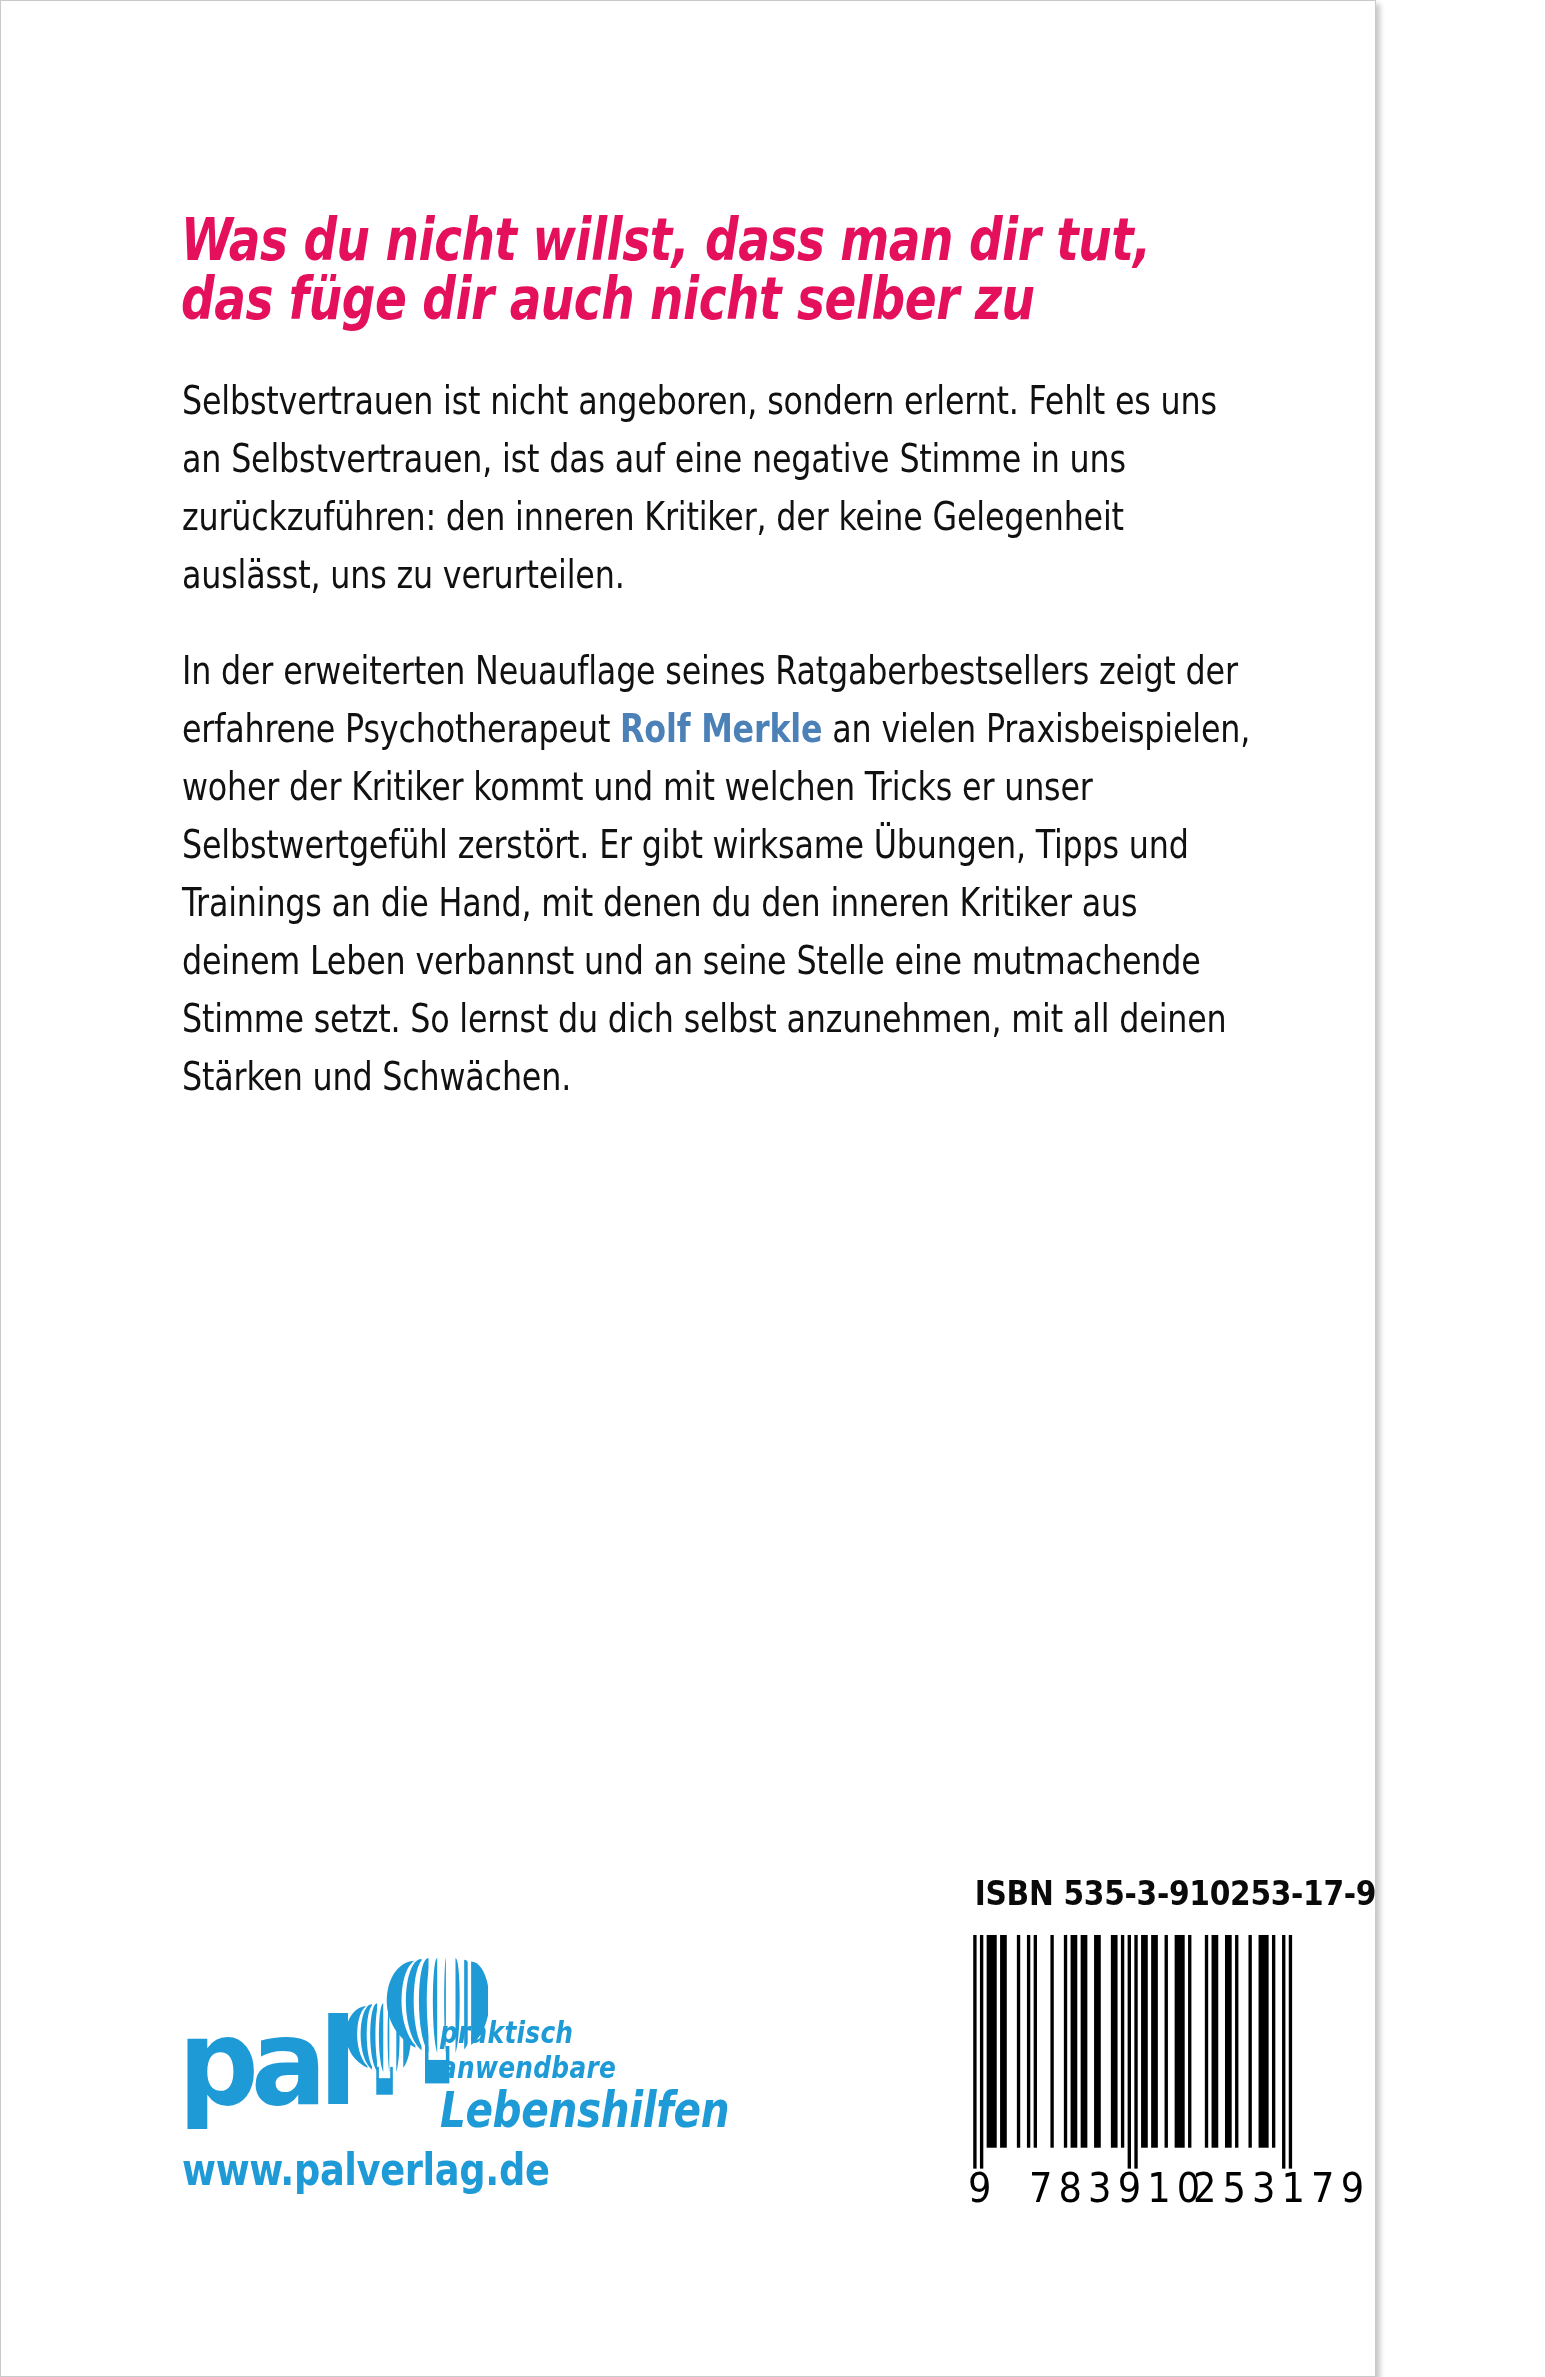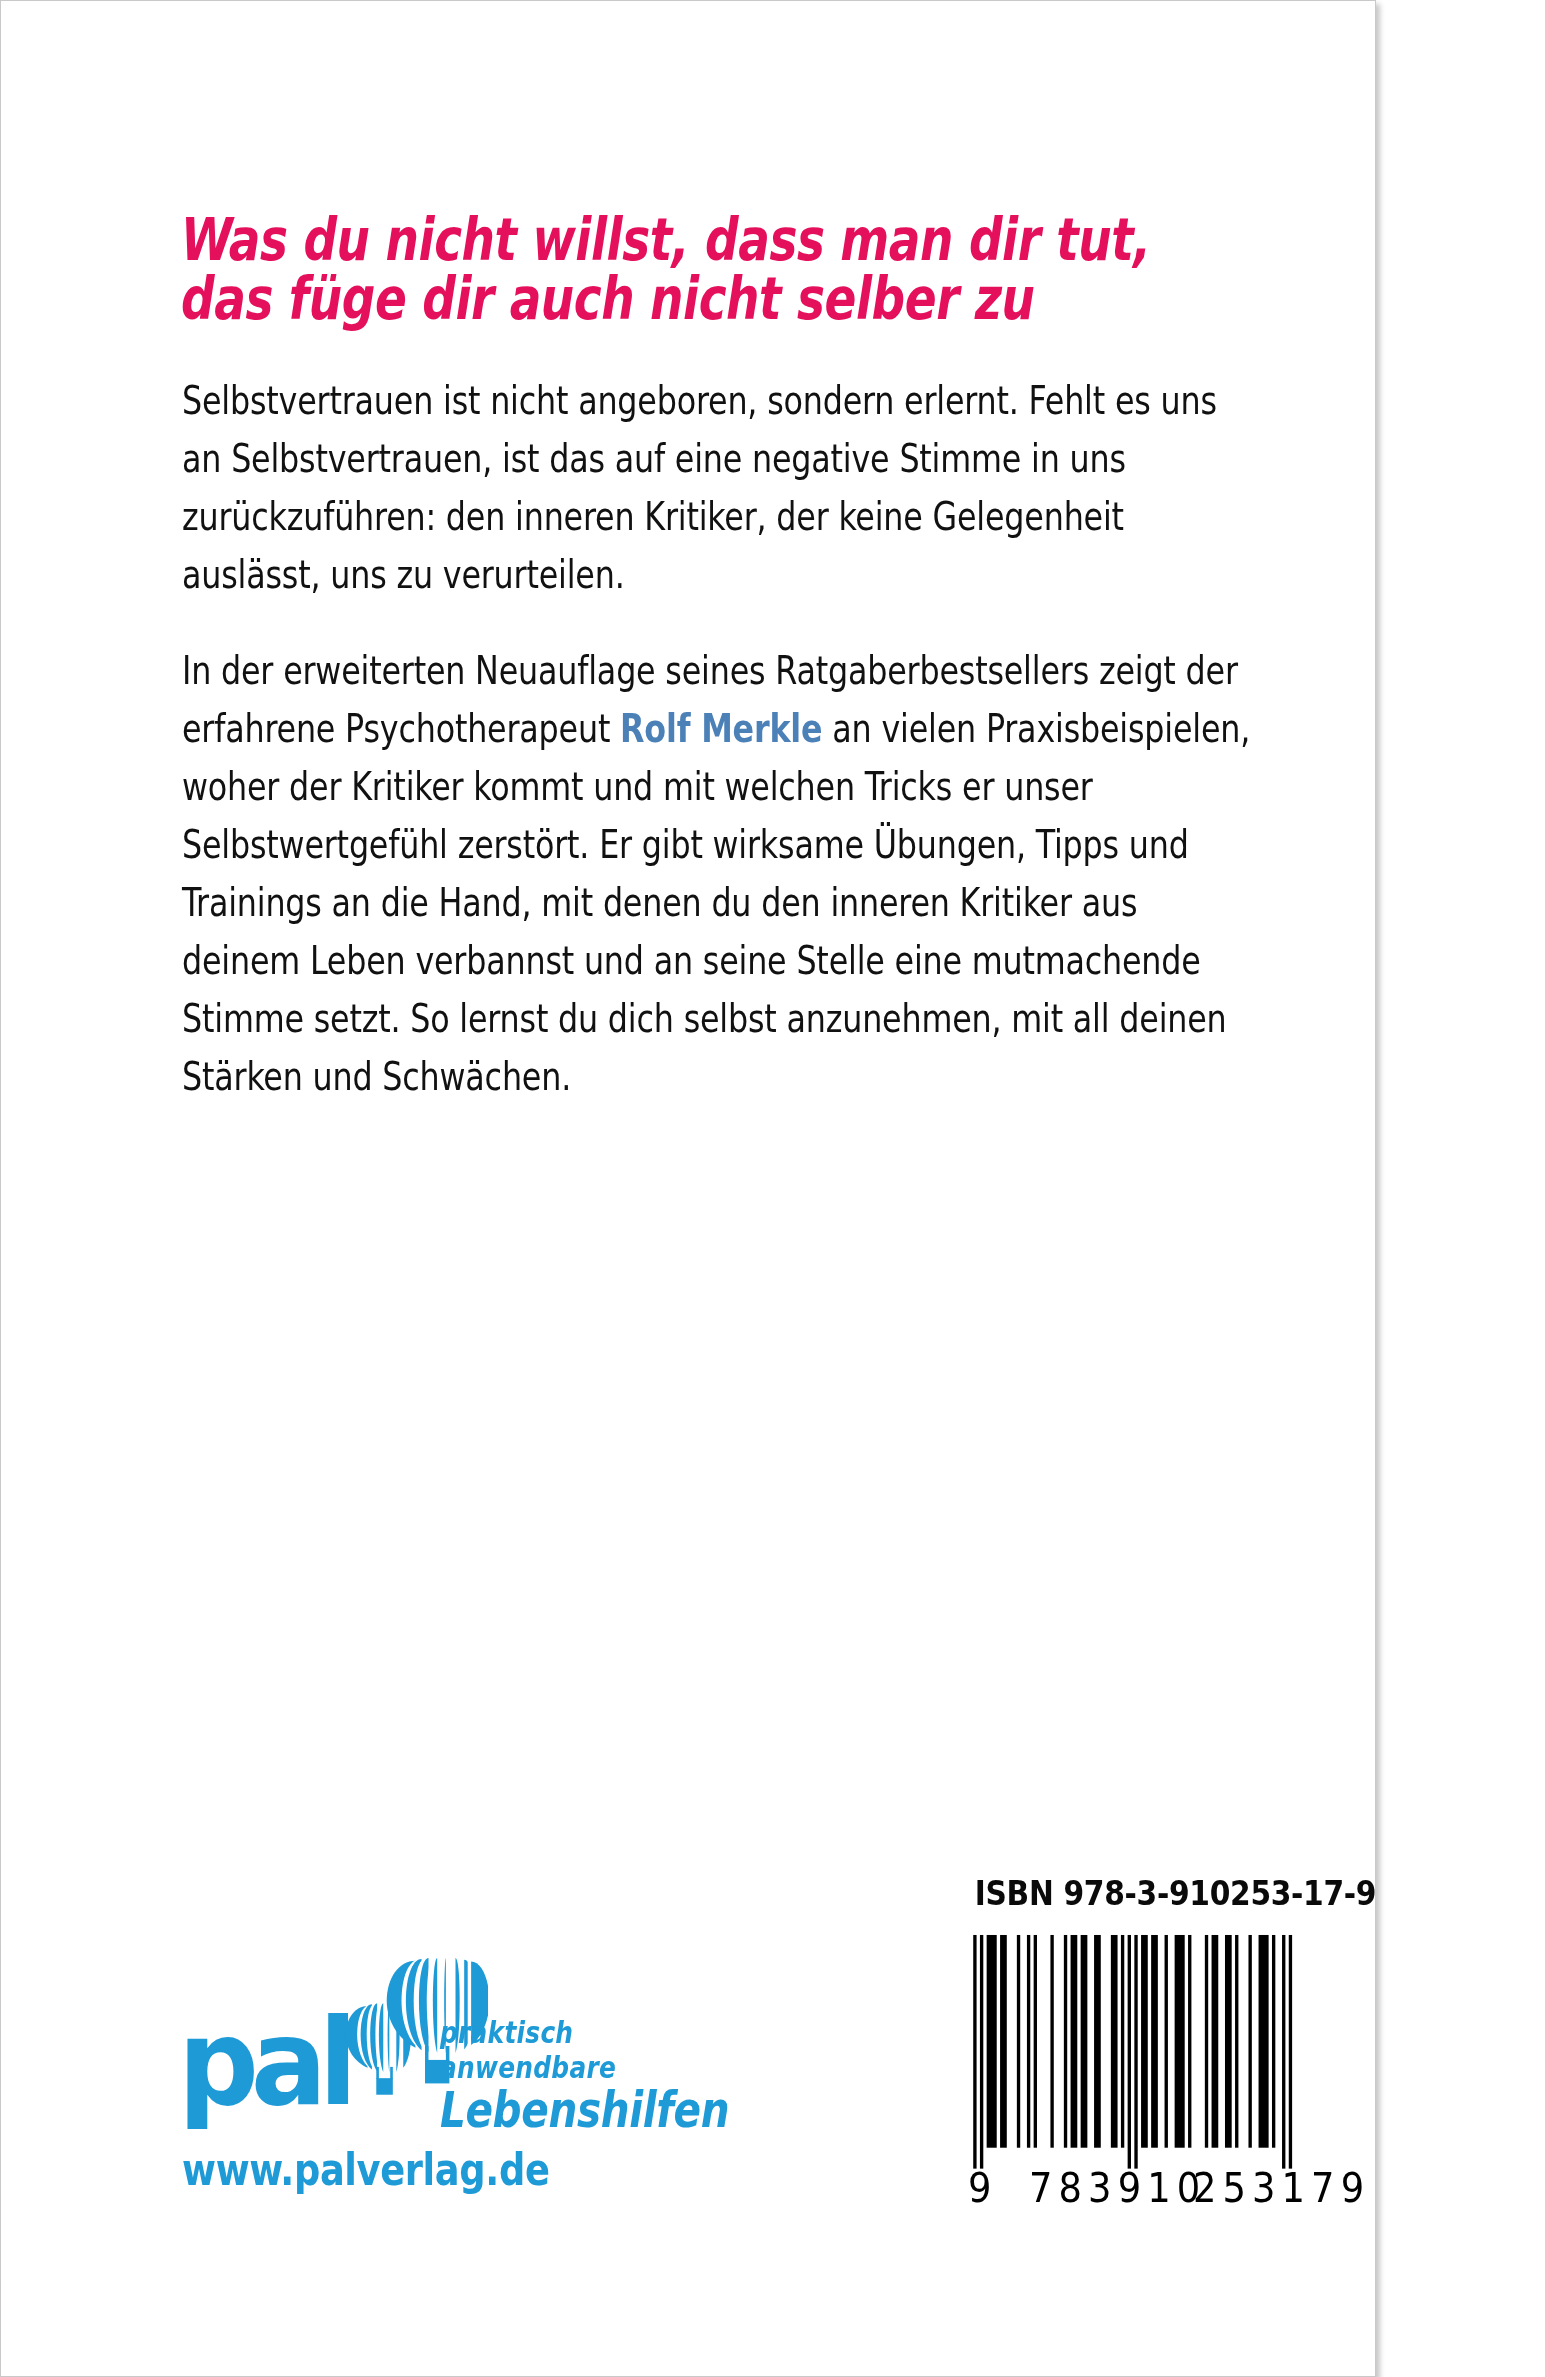--- a/index.html
+++ b/index.html
@@ -240,21 +240,21 @@
         <div class="tagline">
           <span class="t1">praktisch anwendbare</span>
           <span class="t2">Lebenshilfen</span>
         </div>
       </div>
     </div>
 
     <div class="weburl">www.palverlag.de</div>
 
     <div class="isbn-block">
-      <div class="isbn-text">ISBN 978-3-910253-17-9</div>
+      <div class="isbn-text">ISBN 535-3-910253-17-9</div>
 
       <div class="barcode-wrap">
         <svg width="429" height="279" viewBox="0 0 492 320" aria-hidden="true">
           <rect x="0" y="0" width="492" height="320" fill="#ffffff"></rect>
           <g fill="#000000" id="bars">
               <rect x="14.00" y="8" width="3.85" height="268"></rect>
               <rect x="21.70" y="8" width="3.85" height="268"></rect>
               <rect x="29.40" y="8" width="11.55" height="244"></rect>
               <rect x="44.80" y="8" width="7.70" height="244"></rect>
               <rect x="64.05" y="8" width="3.85" height="244"></rect>

